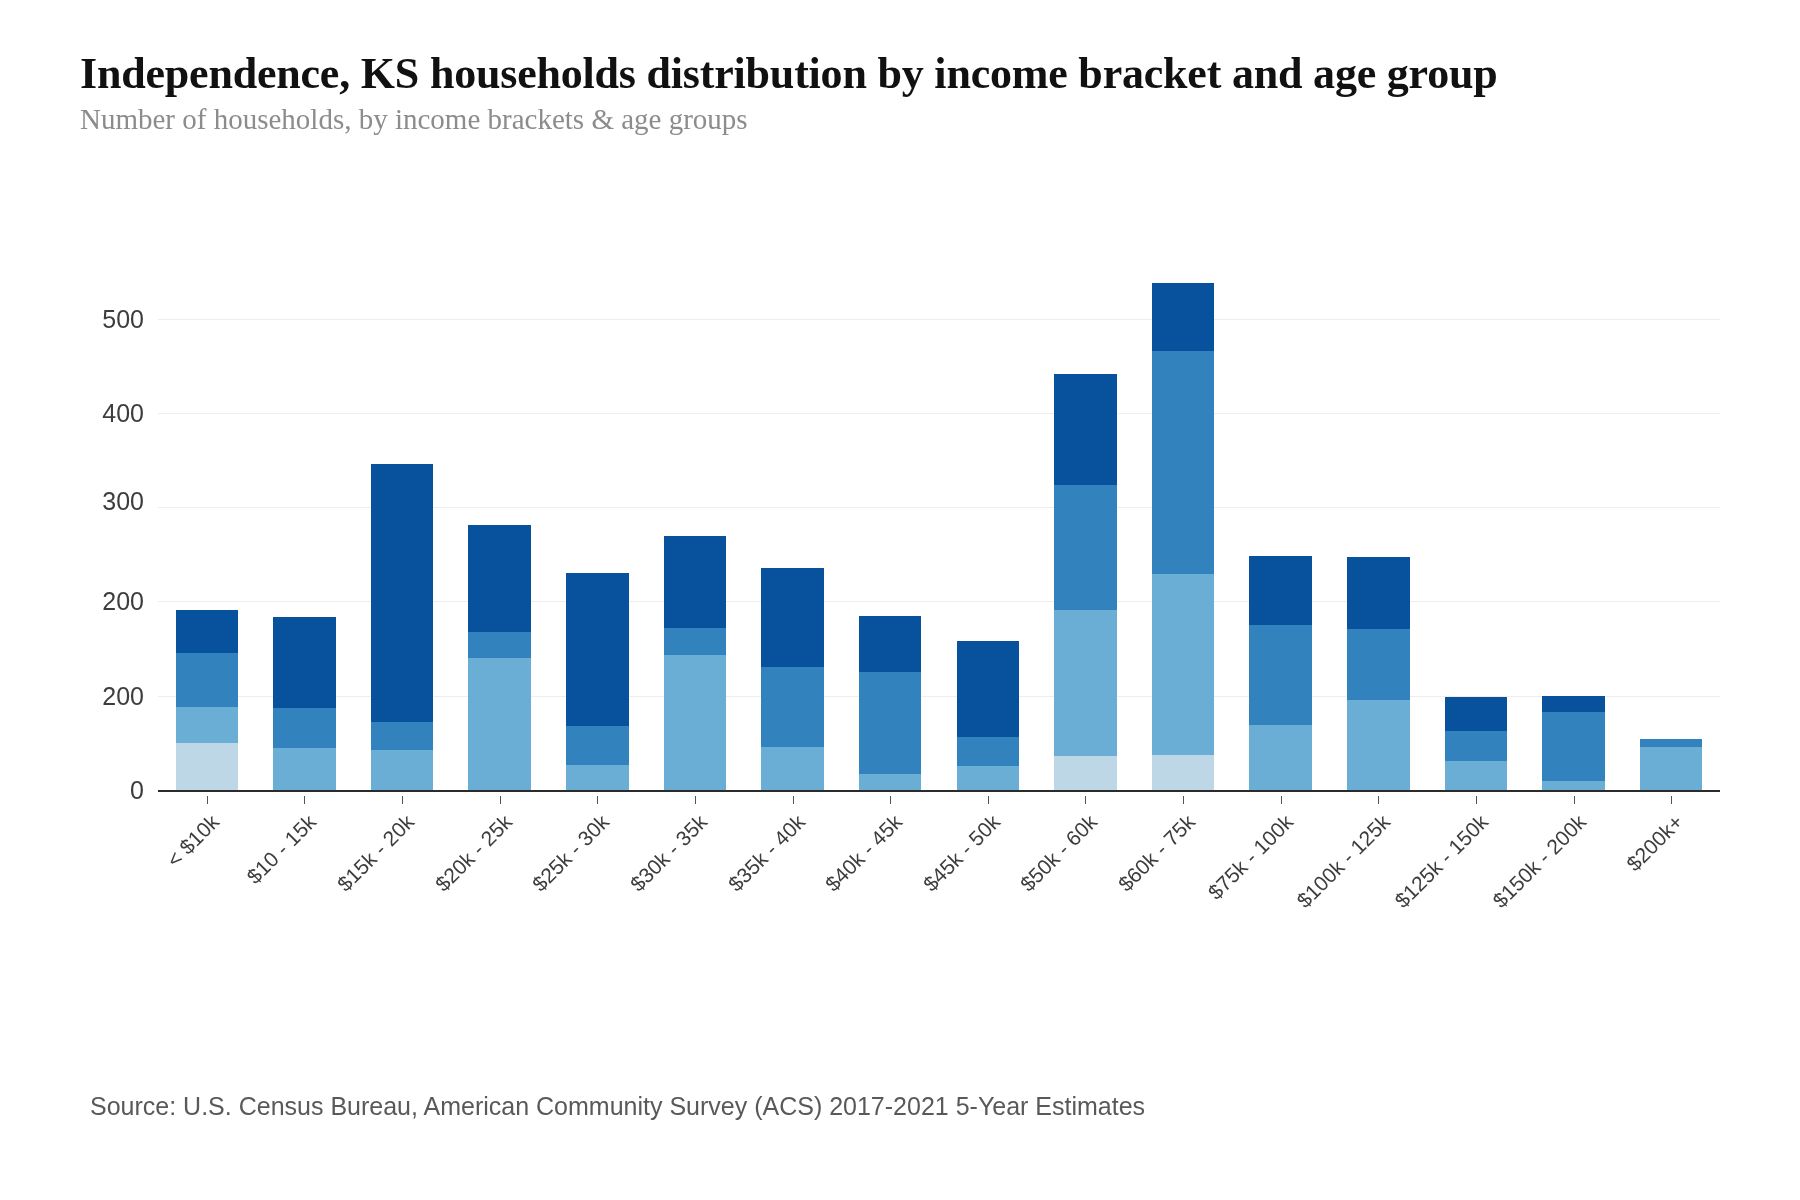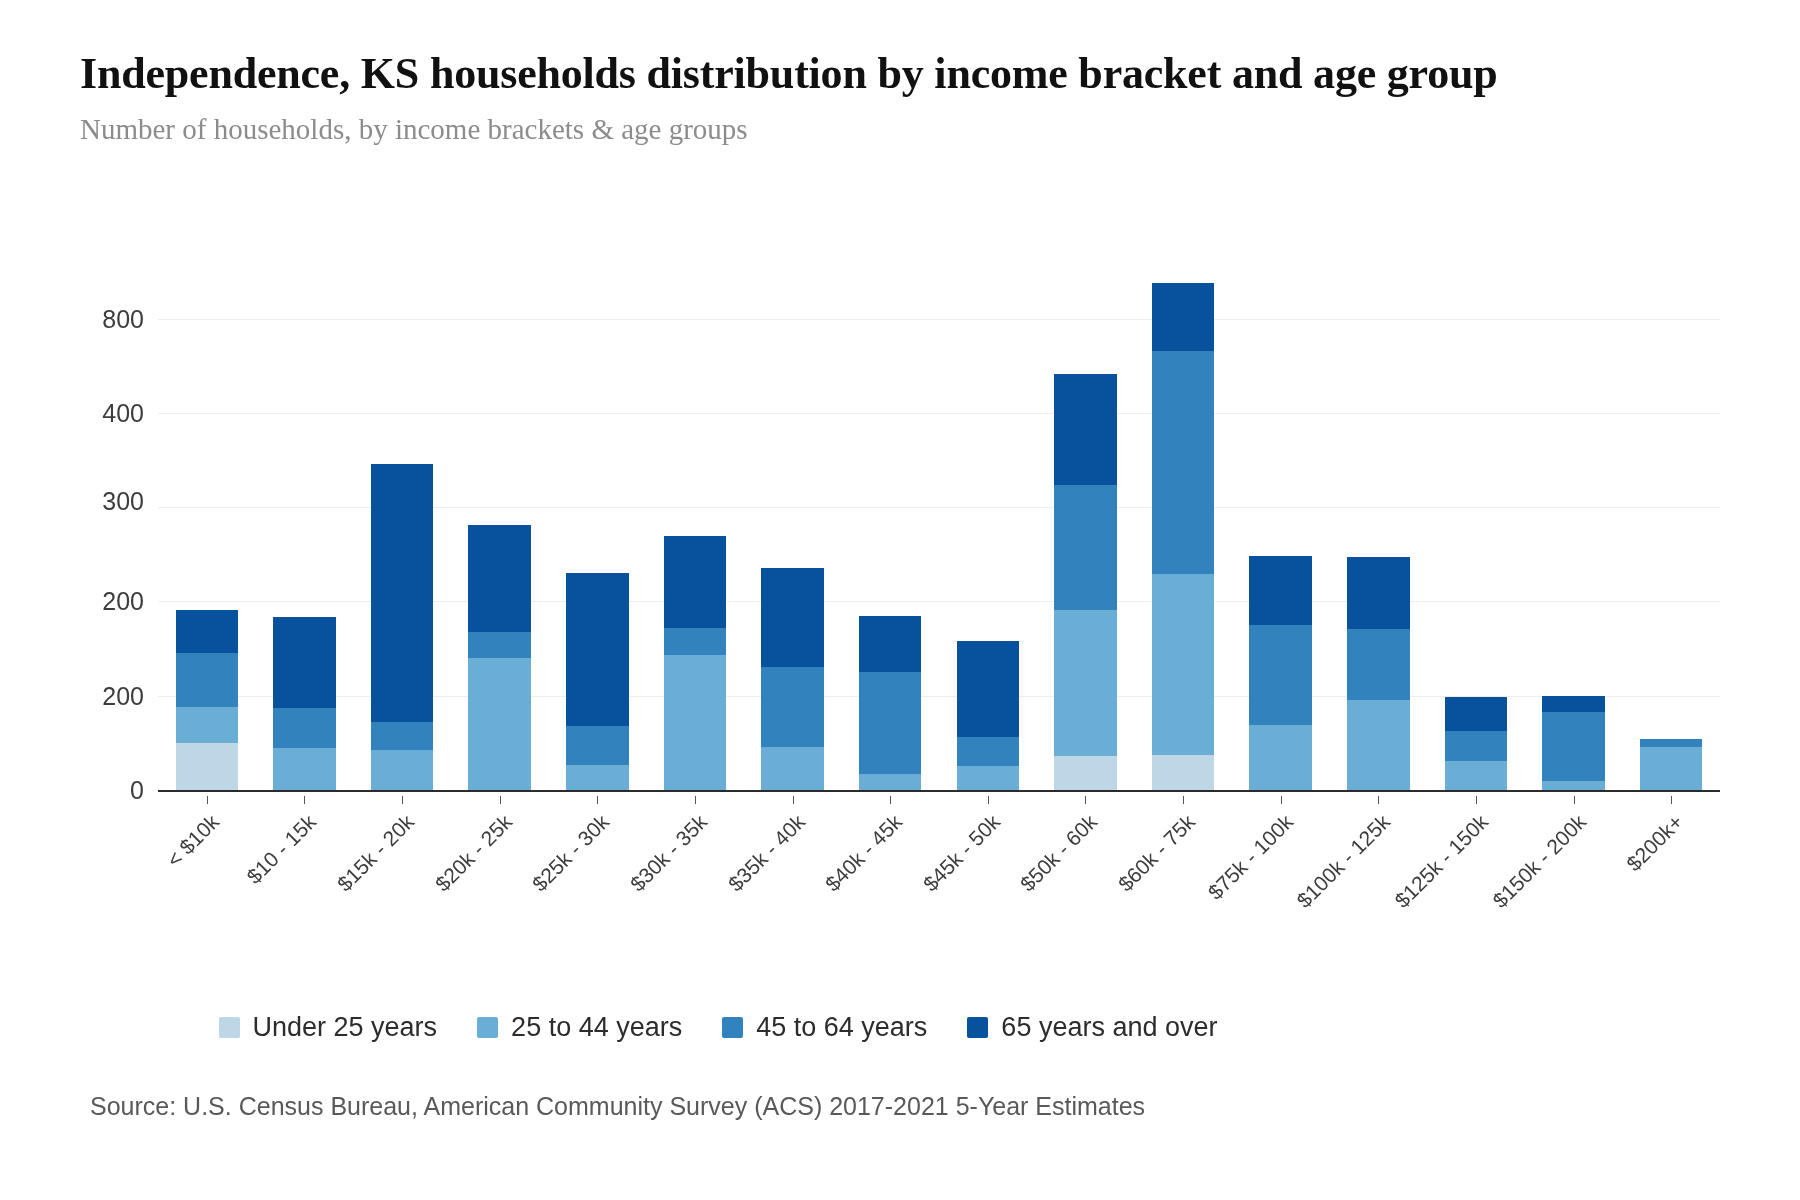--- a/index.html
+++ b/index.html
@@ -25,21 +25,21 @@
     font-size: 44px;
     line-height: 1.18;
     color: #111111;
     letter-spacing: -0.2px;
     max-width: 1620px;
   }
   #chart-subtitle {
     font-family: "Liberation Serif", serif;
     font-size: 29px;
     color: #8c8c8c;
-    margin-top: 12px;
+    margin-top: 2px;
     line-height: 1.2;
   }
 
   
   #plot-wrap {
     position: absolute;
     left: 80px;
     top: 262px;
     width: 1640px;
     height: 650px;
@@ -186,21 +186,21 @@
         <div class="gridline" style="top: 245.143px;"></div>
         <div class="gridline" style="top: 150.857px;"></div>
         <div class="gridline" style="top: 56.5714px;"></div>
       </div>
     <div id="y-axis">
         <div class="y-tick-label" style="top: 528px;">0</div>
         <div class="y-tick-label" style="top: 433.714px;">200</div>
         <div class="y-tick-label" style="top: 339.429px;">200</div>
         <div class="y-tick-label" style="top: 239px;">300</div>
         <div class="y-tick-label" style="top: 150.857px;">400</div>
-        <div class="y-tick-label" style="top: 56.5714px;">800</div>
+        <div class="y-tick-label" style="top: 56.5714px;">500</div>
       </div>
     <div id="bars">
         <div class="bar-col">
           <div class="bar-stack">
             <div class="seg" title="&lt; $10k · 65 years and over: 46" style="height: 43.3714px; background: rgb(8, 81, 156);"></div>
             <div class="seg" title="&lt; $10k · 45 to 64 years: 57" style="height: 53.7429px; background: rgb(49, 130, 189);"></div>
             <div class="seg" title="&lt; $10k · 25 to 44 years: 38" style="height: 35.8286px; background: rgb(106, 174, 214);"></div>
             <div class="seg" title="&lt; $10k · Under 25 years: 50" style="height: 47.1429px; background: rgb(189, 215, 231);"></div>
           </div>
         </div>
@@ -372,34 +372,16 @@
           <div class="x-tick"></div>
           <div class="x-label">$150k - 200k</div>
         </div>
         <div class="x-col">
           <div class="x-tick"></div>
           <div class="x-label">$200k+</div>
         </div>
       </div>
   </div>
 
-  <div id="legend">
-      <div class="legend-item">
-        <span class="legend-swatch" style="background: rgb(189, 215, 231);"></span>
-        <span class="legend-label">Under 25 years</span>
-      </div>
-      <div class="legend-item">
-        <span class="legend-swatch" style="background: rgb(106, 174, 214);"></span>
-        <span class="legend-label">25 to 44 years</span>
-      </div>
-      <div class="legend-item">
-        <span class="legend-swatch" style="background: rgb(49, 130, 189);"></span>
-        <span class="legend-label">45 to 64 years</span>
-      </div>
-      <div class="legend-item">
-        <span class="legend-swatch" style="background: rgb(8, 81, 156);"></span>
-        <span class="legend-label">65 years and over</span>
-      </div>
-    </div>
 
   <div id="source-note">Source: U.S. Census Bureau, American Community Survey (ACS) 2017-2021 5-Year Estimates</div>
 
 </div>
 
 </body></html>

